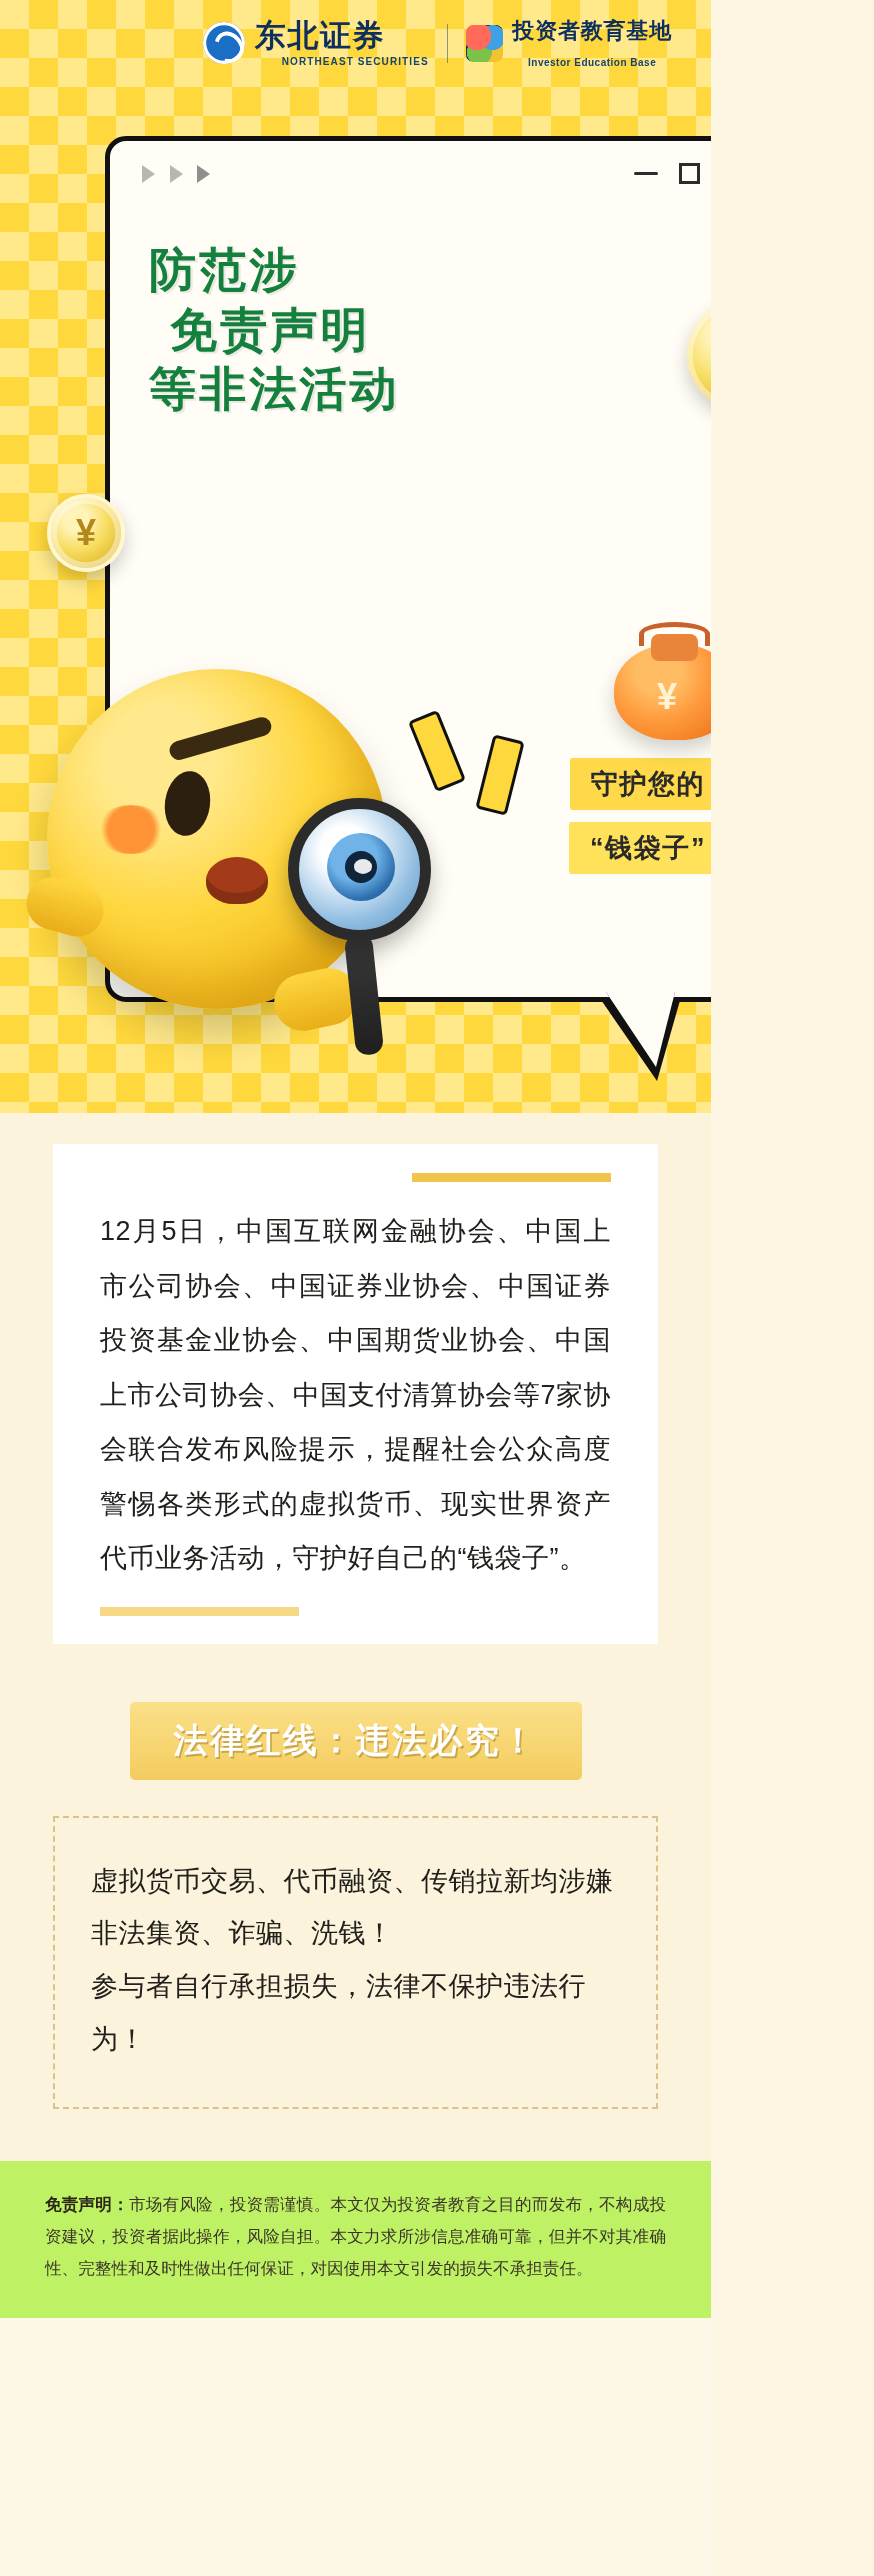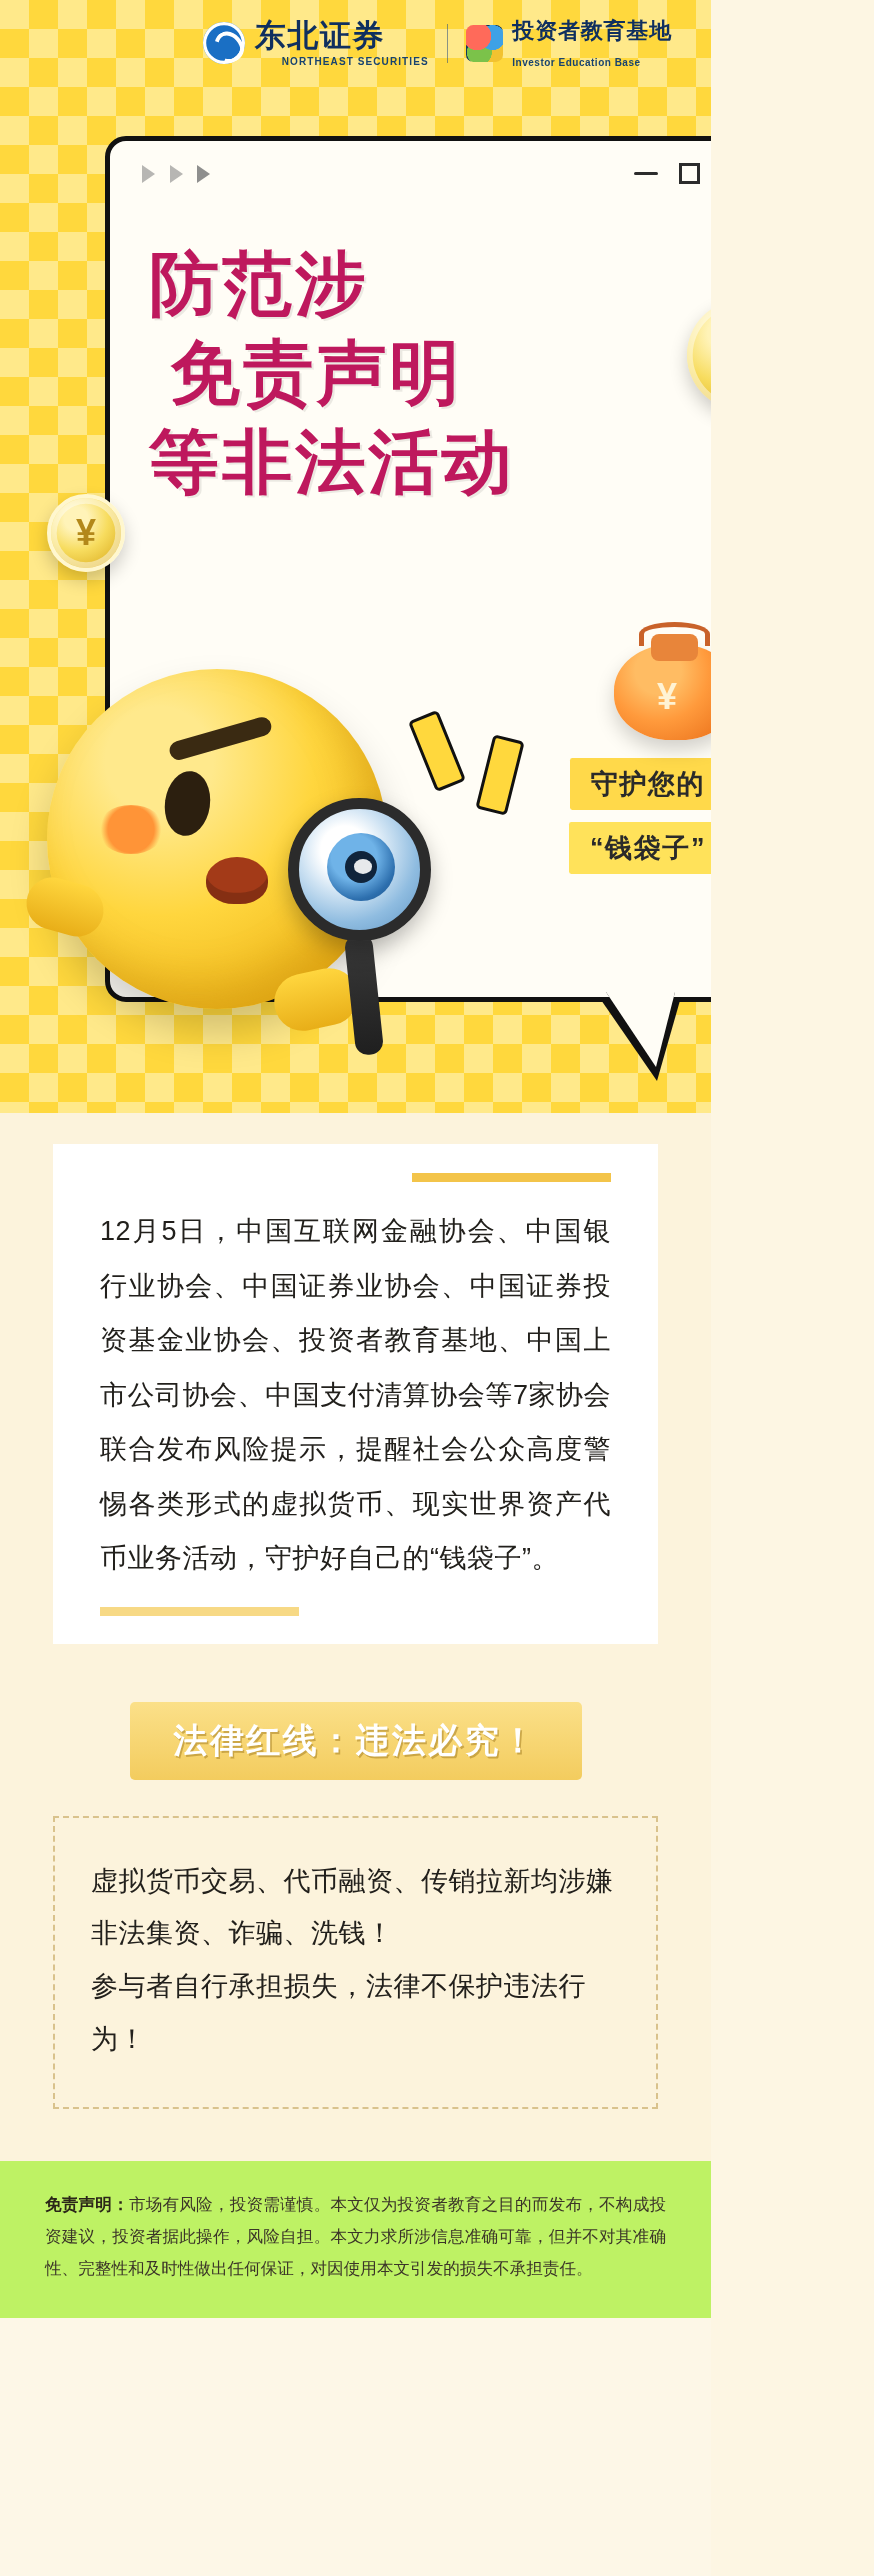--- a/index.html
+++ b/index.html
@@ -66,21 +66,21 @@
   .ieb-badge {
     width: 37px; height: 37px; border-radius: 7.3px;
     background:
       radial-gradient(circle at 30% 30%, #ff6a5a 0 38%, transparent 39%),
       radial-gradient(circle at 72% 34%, #3ea1e6 0 34%, transparent 35%),
       radial-gradient(circle at 36% 74%, #7bc24a 0 34%, transparent 35%),
       radial-gradient(circle at 74% 74%, #f2c230 0 34%, transparent 35%),
       #11385f;
   }
   .ieb-cn { font-size: 22px; font-weight: 700; color: #0f2f5f; line-height: 1.05; letter-spacing: 0.8px;}
-  .ieb-en { font-size: 10px; font-weight: 700; color: #18436f; letter-spacing: 0.5px; margin-top: 14px;}
+  .ieb-en { font-size: 10px; font-weight: 700; color: #18436f; letter-spacing: 0.5px; margin-top: 14px; text-align: center;}
 
   
   .bubble {
     position: absolute;
     left: 105px; top: 136px;
     width: 672px; height: 866px;
     background: #fffdf6;
     border: 5.7px solid #111;
     border-radius: 21px;
     z-index: 2;
@@ -130,23 +130,23 @@
   }
   .win-close::before { transform: rotate(45deg); }
   .win-close::after { transform: rotate(-45deg); }
 
   .headline {
     position: absolute;
     left: 39px; top: 99px;
     width: 567px;
   }
   .headline div {
-    font-size: 70px;
+    font-size: 47px;
     font-weight: 700;
-    color: #be185d;
+    color: #15803d;
     letter-spacing: 3.2px;
     line-height: 1.27;
     font-family: "Liberation Sans", sans-serif;
     text-shadow: 2.4px 2.4px 0 rgba(0,0,0,.08);
   }
   .headline div:nth-child(2) { padding-left: 21px; }
   .headline div:nth-child(3) { padding-left: 0px; }
 
   
   .tagwrap {
@@ -442,21 +442,21 @@
           </div>
         </div>
       </div>
     </div>
   </div>
 
   <div class="body-wrap">
 
     <div class="card">
       <div class="card-rule-top"></div>
-      <div class="para">12月5日，中国互联网金融协会、中国银行业协会、中国证券业协会、中国证券投资基金业协会、投资者教育基地、中国上市公司协会、中国支付清算协会等7家协会联合发布风险提示，提醒社会公众高度警惕各类形式的虚拟货币、现实世界资产代币业务活动，守护好自己的“钱袋子”。</div>
+      <div class="para">12月5日，中国互联网金融协会、中国上市公司协会、中国证券业协会、中国证券投资基金业协会、中国期货业协会、中国上市公司协会、中国支付清算协会等7家协会联合发布风险提示，提醒社会公众高度警惕各类形式的虚拟货币、现实世界资产代币业务活动，守护好自己的“钱袋子”。</div>
       <div class="card-rule-bottom"></div>
     </div>
 
     <div class="banner-wrap">
       <div class="banner">法律红线：违法必究！</div>
     </div>
 
     <div class="dashbox">
       <p>虚拟货币交易、代币融资、传销拉新均涉嫌非法集资、诈骗、洗钱！</p>
       <p>参与者自行承担损失，法律不保护违法行为！</p>

